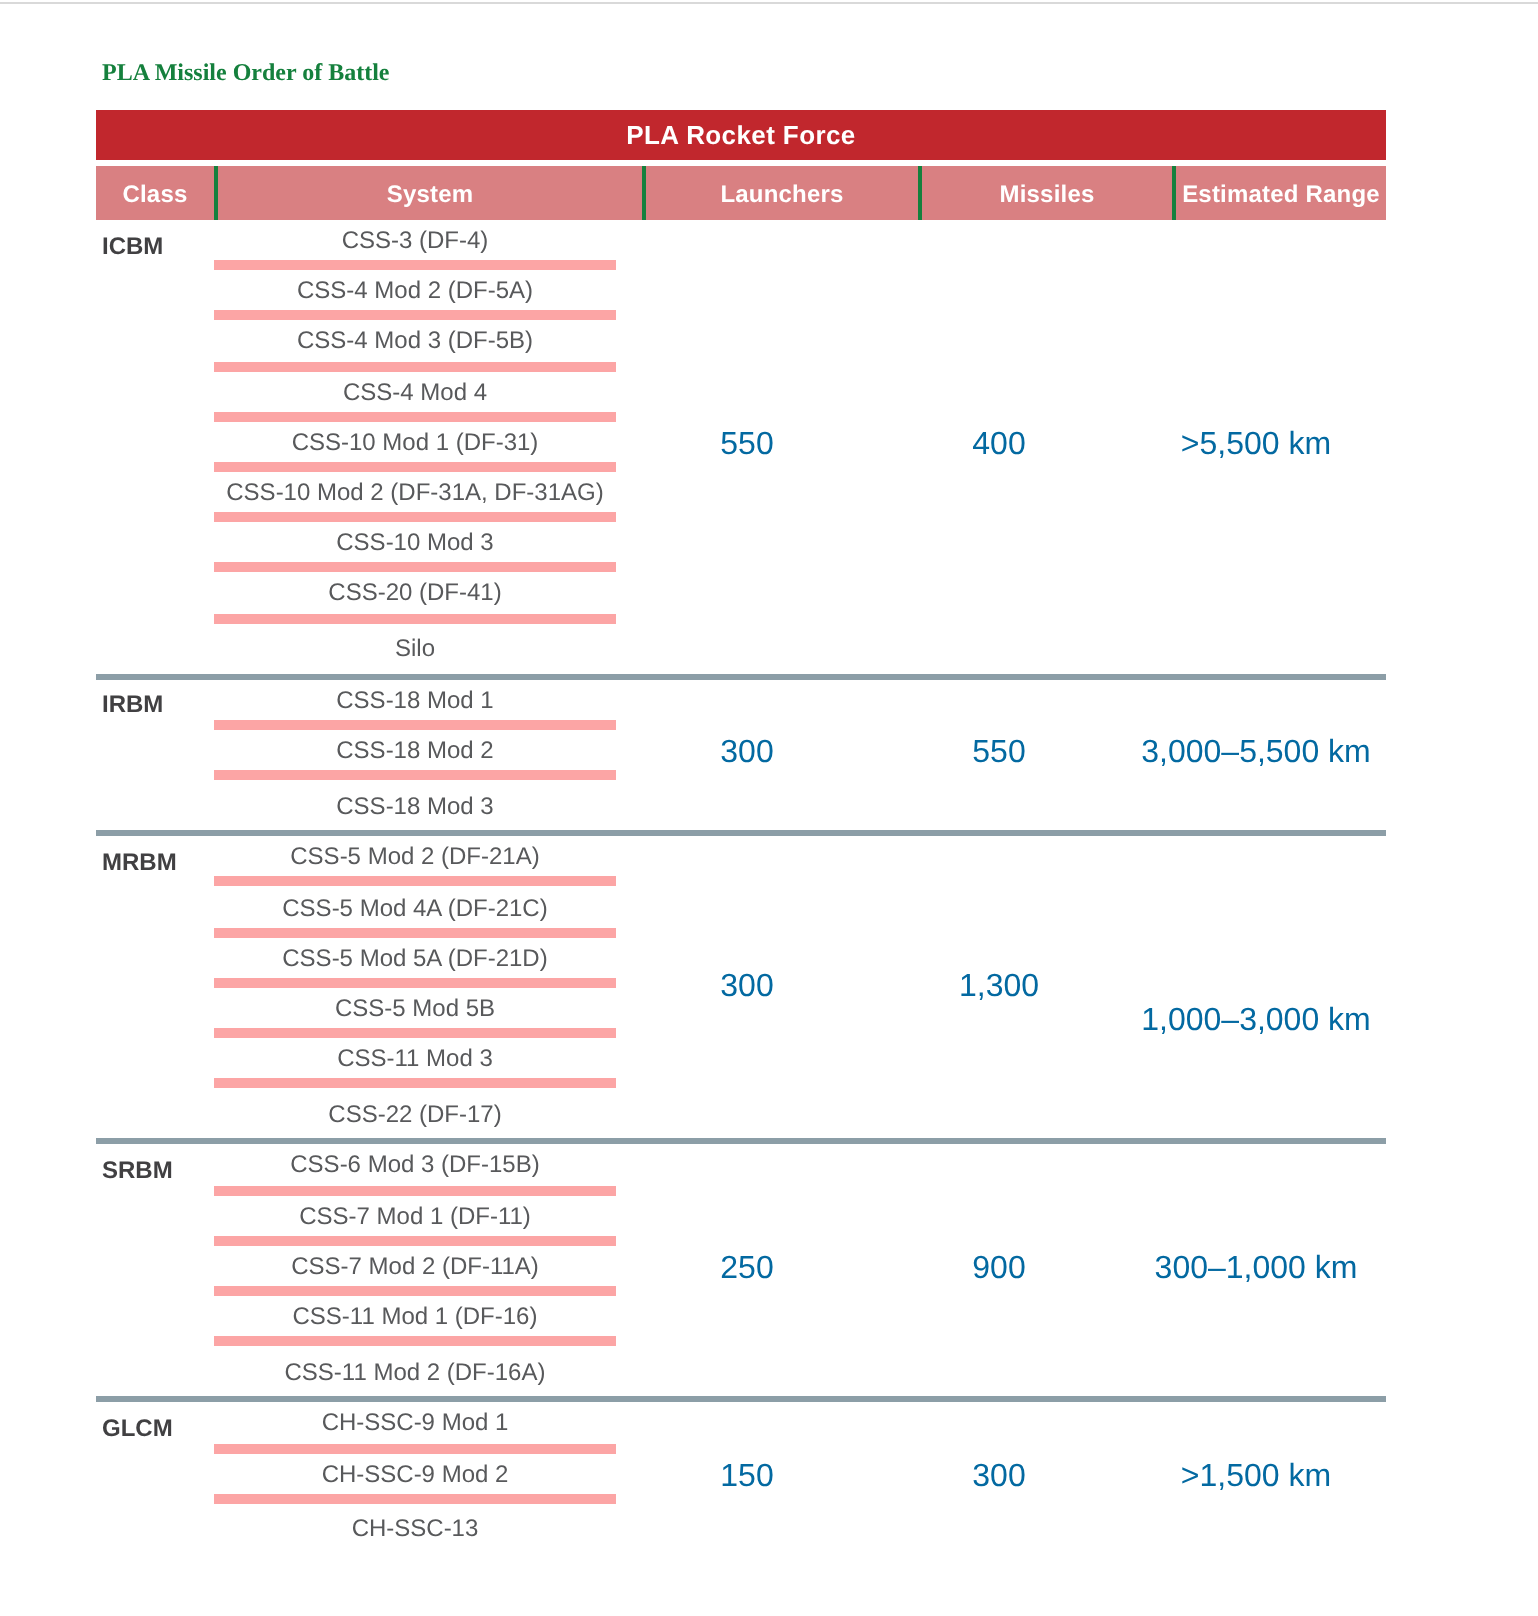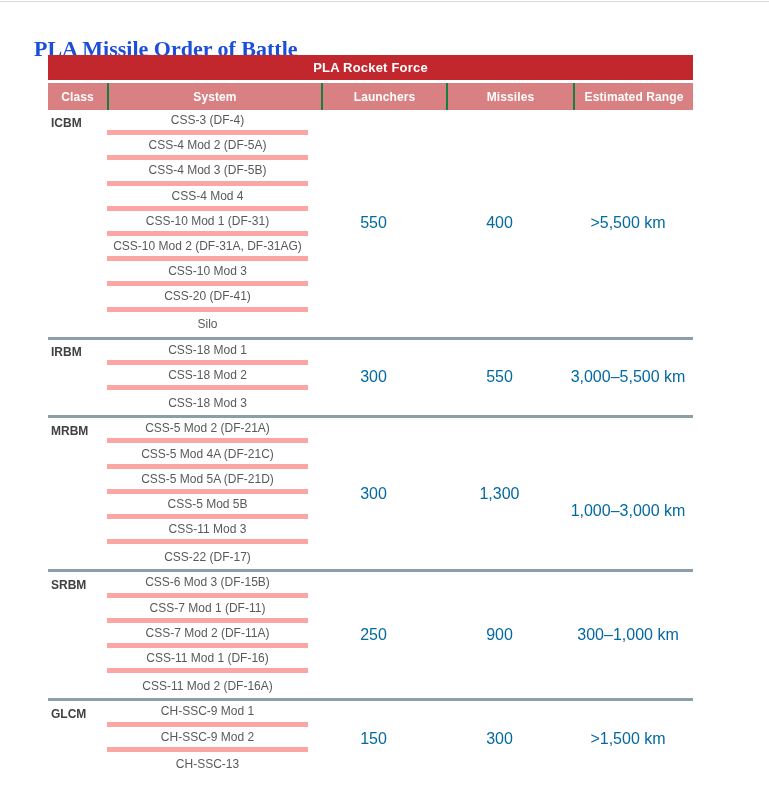--- a/index.html
+++ b/index.html
@@ -17,26 +17,26 @@
   .top-rule {
     position: absolute;
     top: 1px;
     left: 0;
     width: 769px;
     height: 1px;
     background: #d9d9d9;
   }
   .page-title {
     position: absolute;
-    left: 34px;
+    left: 51px;
     top: 21px;
     font-family: "Liberation Serif", serif;
     font-weight: bold;
-    font-size: 22px;
-    color: #1d4ed8;
+    font-size: 12px;
+    color: #15803d;
     white-space: nowrap;
   }
   .mtable {
     position: absolute;
     left: 48px;
     top: 55px;
     width: 645px;
   }
   .hdr-main {
     height: 25px;
@@ -61,21 +61,21 @@
     color: #ffffff;
     font-weight: bold;
     font-size: 12px;
     display: flex;
     align-items: center;
     justify-content: center;
     letter-spacing: 0.1px;
   }
   .w1 { width: 59px; }
   .w2 { width: 212px; }
-  .w3 { width: 123px; }
+  .w3 { width: 136px; }
   .w4 { width: 125px; }
   .w5 { flex: 1; }
   .section {
     display: grid;
     grid-template-columns: 59px 204px 125px 127px 130px;
   }
   .cell-class {
     grid-column: 1;
     grid-row: 1;
     display: flex;

